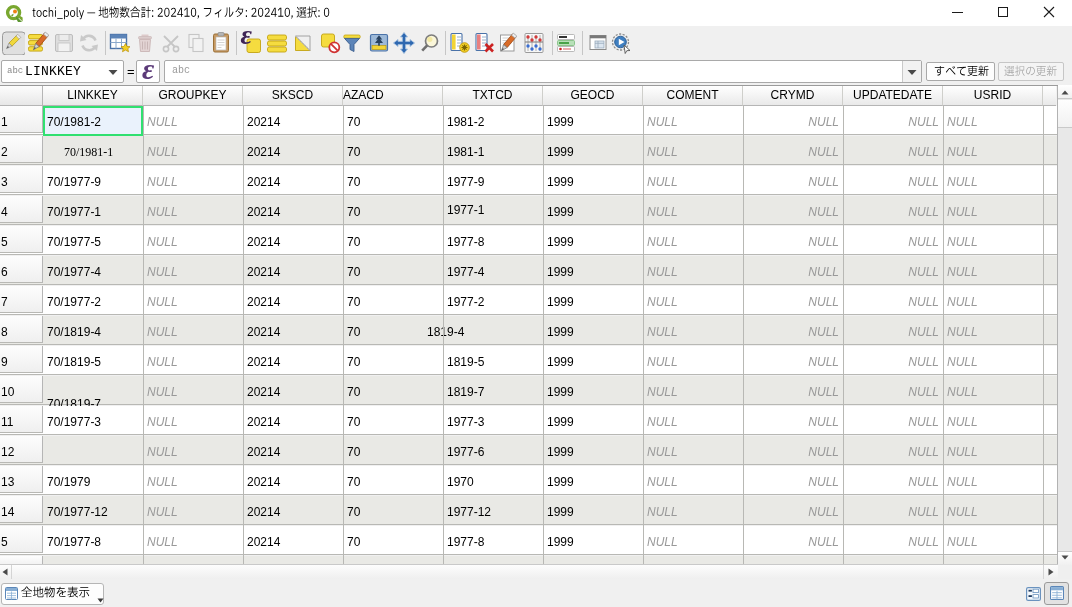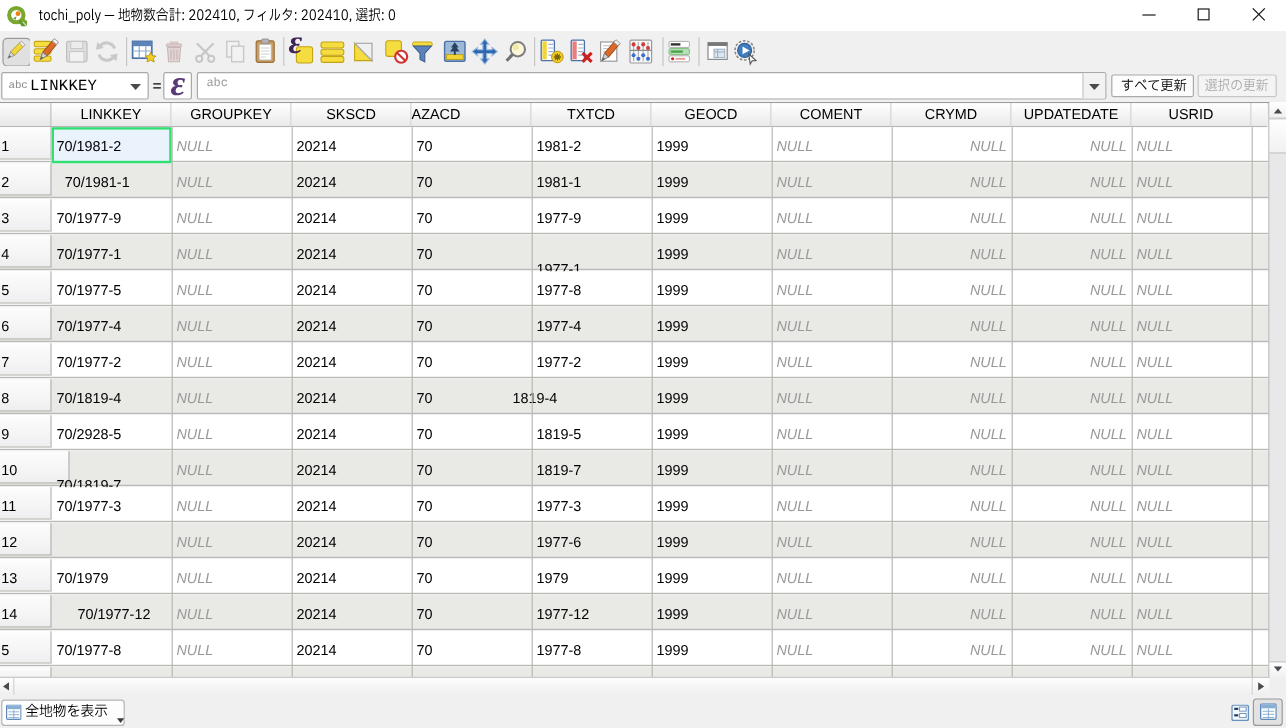--- a/index.html
+++ b/index.html
@@ -234,21 +234,21 @@
 <div class="cell" style="left:244px;top:106px;width:99px;height:27px;padding-left:3px;padding-top:2px;">20214</div>
 <div class="cell" style="left:344px;top:106px;width:99px;height:27px;padding-left:3px;padding-top:2px;">70</div>
 <div class="cell" style="left:444px;top:106px;width:99px;height:27px;padding-left:3px;padding-top:2px;">1981-2</div>
 <div class="cell" style="left:544px;top:106px;width:99px;height:27px;padding-left:3px;padding-top:2px;">1999</div>
 <div class="cell" style="left:644px;top:106px;width:99px;height:27px;padding-left:3px;padding-top:2px;"><span class="null">NULL</span></div>
 <div class="cell" style="left:744px;top:106px;width:99px;height:27px;padding-left:3px;padding-top:2px;text-align:right;padding-right:4px;"><span class="null">NULL</span></div>
 <div class="cell" style="left:844px;top:106px;width:99px;height:27px;padding-left:3px;padding-top:2px;text-align:right;padding-right:4px;"><span class="null">NULL</span></div>
 <div class="cell" style="left:944px;top:106px;width:99px;height:27px;padding-left:3px;padding-top:2px;"><span class="null">NULL</span></div>
 <div class="abs" style="left:0;top:136px;width:1057px;height:29px;background:#e9e9e5;border-bottom:1px solid #b8b8b4"></div>
 <div class="cell" style="left:0;top:136px;width:43px;height:27px;background:linear-gradient(#fdfdfd,#efefef);border-right:1px solid #b5b5b5;border-bottom:1px solid #b8b8b4;padding-left:1px;padding-top:2px">2</div>
-<div class="cell" style="left:44px;top:136px;width:99px;height:27px;padding-left:10px;padding-top:2px;">70/1981-1</div>
+<div class="cell" style="left:44px;top:136px;width:99px;height:27px;padding-left:20px;padding-top:2px;font-family:Liberation Serif, serif;">70/1981-1</div>
 <div class="cell" style="left:144px;top:136px;width:99px;height:27px;padding-left:3px;padding-top:2px;"><span class="null">NULL</span></div>
 <div class="cell" style="left:244px;top:136px;width:99px;height:27px;padding-left:3px;padding-top:2px;">20214</div>
 <div class="cell" style="left:344px;top:136px;width:99px;height:27px;padding-left:3px;padding-top:2px;">70</div>
 <div class="cell" style="left:444px;top:136px;width:99px;height:27px;padding-left:3px;padding-top:2px;">1981-1</div>
 <div class="cell" style="left:544px;top:136px;width:99px;height:27px;padding-left:3px;padding-top:2px;">1999</div>
 <div class="cell" style="left:644px;top:136px;width:99px;height:27px;padding-left:3px;padding-top:2px;"><span class="null">NULL</span></div>
 <div class="cell" style="left:744px;top:136px;width:99px;height:27px;padding-left:3px;padding-top:2px;text-align:right;padding-right:4px;"><span class="null">NULL</span></div>
 <div class="cell" style="left:844px;top:136px;width:99px;height:27px;padding-left:3px;padding-top:2px;text-align:right;padding-right:4px;"><span class="null">NULL</span></div>
 <div class="cell" style="left:944px;top:136px;width:99px;height:27px;padding-left:3px;padding-top:2px;"><span class="null">NULL</span></div>
 <div class="abs" style="left:0;top:166px;width:1057px;height:29px;background:#ffffff;border-bottom:1px solid #b8b8b4"></div>
@@ -262,21 +262,21 @@
 <div class="cell" style="left:644px;top:166px;width:99px;height:27px;padding-left:3px;padding-top:2px;"><span class="null">NULL</span></div>
 <div class="cell" style="left:744px;top:166px;width:99px;height:27px;padding-left:3px;padding-top:2px;text-align:right;padding-right:4px;"><span class="null">NULL</span></div>
 <div class="cell" style="left:844px;top:166px;width:99px;height:27px;padding-left:3px;padding-top:2px;text-align:right;padding-right:4px;"><span class="null">NULL</span></div>
 <div class="cell" style="left:944px;top:166px;width:99px;height:27px;padding-left:3px;padding-top:2px;"><span class="null">NULL</span></div>
 <div class="abs" style="left:0;top:196px;width:1057px;height:29px;background:#e9e9e5;border-bottom:1px solid #b8b8b4"></div>
 <div class="cell" style="left:0;top:196px;width:43px;height:27px;background:linear-gradient(#fdfdfd,#efefef);border-right:1px solid #b5b5b5;border-bottom:1px solid #b8b8b4;padding-left:1px;padding-top:2px">4</div>
 <div class="cell" style="left:44px;top:196px;width:99px;height:27px;padding-left:3px;padding-top:2px;">70/1977-1</div>
 <div class="cell" style="left:144px;top:196px;width:99px;height:27px;padding-left:3px;padding-top:2px;"><span class="null">NULL</span></div>
 <div class="cell" style="left:244px;top:196px;width:99px;height:27px;padding-left:3px;padding-top:2px;">20214</div>
 <div class="cell" style="left:344px;top:196px;width:99px;height:27px;padding-left:3px;padding-top:2px;">70</div>
-<div class="cell" style="left:444px;top:196px;width:99px;height:20px;padding-left:3px;padding-top:14px;">1977-1</div>
+<div class="cell" style="left:444px;top:196px;width:99px;height:20px;padding-left:3px;padding-top:0;">1977-1</div>
 <div class="cell" style="left:544px;top:196px;width:99px;height:27px;padding-left:3px;padding-top:2px;">1999</div>
 <div class="cell" style="left:644px;top:196px;width:99px;height:27px;padding-left:3px;padding-top:2px;"><span class="null">NULL</span></div>
 <div class="cell" style="left:744px;top:196px;width:99px;height:27px;padding-left:3px;padding-top:2px;text-align:right;padding-right:4px;"><span class="null">NULL</span></div>
 <div class="cell" style="left:844px;top:196px;width:99px;height:27px;padding-left:3px;padding-top:2px;text-align:right;padding-right:4px;"><span class="null">NULL</span></div>
 <div class="cell" style="left:944px;top:196px;width:99px;height:27px;padding-left:3px;padding-top:2px;"><span class="null">NULL</span></div>
 <div class="abs" style="left:0;top:226px;width:1057px;height:29px;background:#ffffff;border-bottom:1px solid #b8b8b4"></div>
 <div class="cell" style="left:0;top:226px;width:43px;height:27px;background:linear-gradient(#fdfdfd,#efefef);border-right:1px solid #b5b5b5;border-bottom:1px solid #b8b8b4;padding-left:1px;padding-top:2px">5</div>
 <div class="cell" style="left:44px;top:226px;width:99px;height:27px;padding-left:3px;padding-top:2px;">70/1977-5</div>
 <div class="cell" style="left:144px;top:226px;width:99px;height:27px;padding-left:3px;padding-top:2px;"><span class="null">NULL</span></div>
 <div class="cell" style="left:244px;top:226px;width:99px;height:27px;padding-left:3px;padding-top:2px;">20214</div>
@@ -318,32 +318,32 @@
 <div class="cell" style="left:244px;top:316px;width:99px;height:27px;padding-left:3px;padding-top:2px;">20214</div>
 <div class="cell" style="left:344px;top:316px;width:99px;height:27px;padding-left:3px;padding-top:2px;">70</div>
 <div class="cell" style="left:424px;top:316px;width:99px;height:27px;padding-left:3px;padding-top:2px;">1819-4</div>
 <div class="cell" style="left:544px;top:316px;width:99px;height:27px;padding-left:3px;padding-top:2px;">1999</div>
 <div class="cell" style="left:644px;top:316px;width:99px;height:27px;padding-left:3px;padding-top:2px;"><span class="null">NULL</span></div>
 <div class="cell" style="left:744px;top:316px;width:99px;height:27px;padding-left:3px;padding-top:2px;text-align:right;padding-right:4px;"><span class="null">NULL</span></div>
 <div class="cell" style="left:844px;top:316px;width:99px;height:27px;padding-left:3px;padding-top:2px;text-align:right;padding-right:4px;"><span class="null">NULL</span></div>
 <div class="cell" style="left:944px;top:316px;width:99px;height:27px;padding-left:3px;padding-top:2px;"><span class="null">NULL</span></div>
 <div class="abs" style="left:0;top:346px;width:1057px;height:29px;background:#ffffff;border-bottom:1px solid #b8b8b4"></div>
 <div class="cell" style="left:0;top:346px;width:43px;height:27px;background:linear-gradient(#fdfdfd,#efefef);border-right:1px solid #b5b5b5;border-bottom:1px solid #b8b8b4;padding-left:1px;padding-top:2px">9</div>
-<div class="cell" style="left:44px;top:346px;width:99px;height:27px;padding-left:3px;padding-top:2px;">70/2928-5</div>
+<div class="cell" style="left:44px;top:346px;width:99px;height:27px;padding-left:3px;padding-top:2px;">70/1819-5</div>
 <div class="cell" style="left:144px;top:346px;width:99px;height:27px;padding-left:3px;padding-top:2px;"><span class="null">NULL</span></div>
 <div class="cell" style="left:244px;top:346px;width:99px;height:27px;padding-left:3px;padding-top:2px;">20214</div>
 <div class="cell" style="left:344px;top:346px;width:99px;height:27px;padding-left:3px;padding-top:2px;">70</div>
 <div class="cell" style="left:444px;top:346px;width:99px;height:27px;padding-left:3px;padding-top:2px;">1819-5</div>
 <div class="cell" style="left:544px;top:346px;width:99px;height:27px;padding-left:3px;padding-top:2px;">1999</div>
 <div class="cell" style="left:644px;top:346px;width:99px;height:27px;padding-left:3px;padding-top:2px;"><span class="null">NULL</span></div>
 <div class="cell" style="left:744px;top:346px;width:99px;height:27px;padding-left:3px;padding-top:2px;text-align:right;padding-right:4px;"><span class="null">NULL</span></div>
 <div class="cell" style="left:844px;top:346px;width:99px;height:27px;padding-left:3px;padding-top:2px;text-align:right;padding-right:4px;"><span class="null">NULL</span></div>
 <div class="cell" style="left:944px;top:346px;width:99px;height:27px;padding-left:3px;padding-top:2px;"><span class="null">NULL</span></div>
 <div class="abs" style="left:0;top:376px;width:1057px;height:29px;background:#e9e9e5;border-bottom:1px solid #b8b8b4"></div>
-<div class="cell" style="left:0;top:376px;width:58px;height:27px;background:linear-gradient(#fdfdfd,#efefef);border-right:1px solid #b5b5b5;border-bottom:1px solid #b8b8b4;padding-left:1px;padding-top:2px">10</div>
+<div class="cell" style="left:0;top:376px;width:43px;height:27px;background:linear-gradient(#fdfdfd,#efefef);border-right:1px solid #b5b5b5;border-bottom:1px solid #b8b8b4;padding-left:1px;padding-top:2px">10</div>
 <div class="cell" style="left:44px;top:376px;width:99px;height:27px;padding-left:3px;padding-top:14px;">70/1819-7</div>
 <div class="cell" style="left:144px;top:376px;width:99px;height:27px;padding-left:3px;padding-top:2px;"><span class="null">NULL</span></div>
 <div class="cell" style="left:244px;top:376px;width:99px;height:27px;padding-left:3px;padding-top:2px;">20214</div>
 <div class="cell" style="left:344px;top:376px;width:99px;height:27px;padding-left:3px;padding-top:2px;">70</div>
 <div class="cell" style="left:444px;top:376px;width:99px;height:27px;padding-left:3px;padding-top:2px;">1819-7</div>
 <div class="cell" style="left:544px;top:376px;width:99px;height:27px;padding-left:3px;padding-top:2px;">1999</div>
 <div class="cell" style="left:644px;top:376px;width:99px;height:27px;padding-left:3px;padding-top:2px;"><span class="null">NULL</span></div>
 <div class="cell" style="left:744px;top:376px;width:99px;height:27px;padding-left:3px;padding-top:2px;text-align:right;padding-right:4px;"><span class="null">NULL</span></div>
 <div class="cell" style="left:844px;top:376px;width:99px;height:27px;padding-left:3px;padding-top:2px;text-align:right;padding-right:4px;"><span class="null">NULL</span></div>
 <div class="cell" style="left:944px;top:376px;width:99px;height:27px;padding-left:3px;padding-top:2px;"><span class="null">NULL</span></div>
@@ -370,29 +370,29 @@
 <div class="cell" style="left:644px;top:436px;width:99px;height:27px;padding-left:3px;padding-top:2px;"><span class="null">NULL</span></div>
 <div class="cell" style="left:744px;top:436px;width:99px;height:27px;padding-left:3px;padding-top:2px;text-align:right;padding-right:4px;"><span class="null">NULL</span></div>
 <div class="cell" style="left:844px;top:436px;width:99px;height:27px;padding-left:3px;padding-top:2px;text-align:right;padding-right:4px;"><span class="null">NULL</span></div>
 <div class="cell" style="left:944px;top:436px;width:99px;height:27px;padding-left:3px;padding-top:2px;"><span class="null">NULL</span></div>
 <div class="abs" style="left:0;top:466px;width:1057px;height:29px;background:#ffffff;border-bottom:1px solid #b8b8b4"></div>
 <div class="cell" style="left:0;top:466px;width:43px;height:27px;background:linear-gradient(#fdfdfd,#efefef);border-right:1px solid #b5b5b5;border-bottom:1px solid #b8b8b4;padding-left:1px;padding-top:2px">13</div>
 <div class="cell" style="left:44px;top:466px;width:99px;height:27px;padding-left:3px;padding-top:2px;">70/1979</div>
 <div class="cell" style="left:144px;top:466px;width:99px;height:27px;padding-left:3px;padding-top:2px;"><span class="null">NULL</span></div>
 <div class="cell" style="left:244px;top:466px;width:99px;height:27px;padding-left:3px;padding-top:2px;">20214</div>
 <div class="cell" style="left:344px;top:466px;width:99px;height:27px;padding-left:3px;padding-top:2px;">70</div>
-<div class="cell" style="left:444px;top:466px;width:99px;height:27px;padding-left:3px;padding-top:2px;">1979</div>
+<div class="cell" style="left:444px;top:466px;width:99px;height:27px;padding-left:3px;padding-top:2px;">1970</div>
 <div class="cell" style="left:544px;top:466px;width:99px;height:27px;padding-left:3px;padding-top:2px;">1999</div>
 <div class="cell" style="left:644px;top:466px;width:99px;height:27px;padding-left:3px;padding-top:2px;"><span class="null">NULL</span></div>
 <div class="cell" style="left:744px;top:466px;width:99px;height:27px;padding-left:3px;padding-top:2px;text-align:right;padding-right:4px;"><span class="null">NULL</span></div>
 <div class="cell" style="left:844px;top:466px;width:99px;height:27px;padding-left:3px;padding-top:2px;text-align:right;padding-right:4px;"><span class="null">NULL</span></div>
 <div class="cell" style="left:944px;top:466px;width:99px;height:27px;padding-left:3px;padding-top:2px;"><span class="null">NULL</span></div>
 <div class="abs" style="left:0;top:496px;width:1057px;height:29px;background:#e9e9e5;border-bottom:1px solid #b8b8b4"></div>
 <div class="cell" style="left:0;top:496px;width:43px;height:27px;background:linear-gradient(#fdfdfd,#efefef);border-right:1px solid #b5b5b5;border-bottom:1px solid #b8b8b4;padding-left:1px;padding-top:2px">14</div>
-<div class="cell" style="left:44px;top:496px;width:99px;height:27px;padding-left:3px;padding-top:2px;text-align:center;">70/1977-12</div>
+<div class="cell" style="left:44px;top:496px;width:99px;height:27px;padding-left:3px;padding-top:2px;">70/1977-12</div>
 <div class="cell" style="left:144px;top:496px;width:99px;height:27px;padding-left:3px;padding-top:2px;"><span class="null">NULL</span></div>
 <div class="cell" style="left:244px;top:496px;width:99px;height:27px;padding-left:3px;padding-top:2px;">20214</div>
 <div class="cell" style="left:344px;top:496px;width:99px;height:27px;padding-left:3px;padding-top:2px;">70</div>
 <div class="cell" style="left:444px;top:496px;width:99px;height:27px;padding-left:3px;padding-top:2px;">1977-12</div>
 <div class="cell" style="left:544px;top:496px;width:99px;height:27px;padding-left:3px;padding-top:2px;">1999</div>
 <div class="cell" style="left:644px;top:496px;width:99px;height:27px;padding-left:3px;padding-top:2px;"><span class="null">NULL</span></div>
 <div class="cell" style="left:744px;top:496px;width:99px;height:27px;padding-left:3px;padding-top:2px;text-align:right;padding-right:4px;"><span class="null">NULL</span></div>
 <div class="cell" style="left:844px;top:496px;width:99px;height:27px;padding-left:3px;padding-top:2px;text-align:right;padding-right:4px;"><span class="null">NULL</span></div>
 <div class="cell" style="left:944px;top:496px;width:99px;height:27px;padding-left:3px;padding-top:2px;"><span class="null">NULL</span></div>
 <div class="abs" style="left:0;top:526px;width:1057px;height:29px;background:#ffffff;border-bottom:1px solid #b8b8b4"></div>

